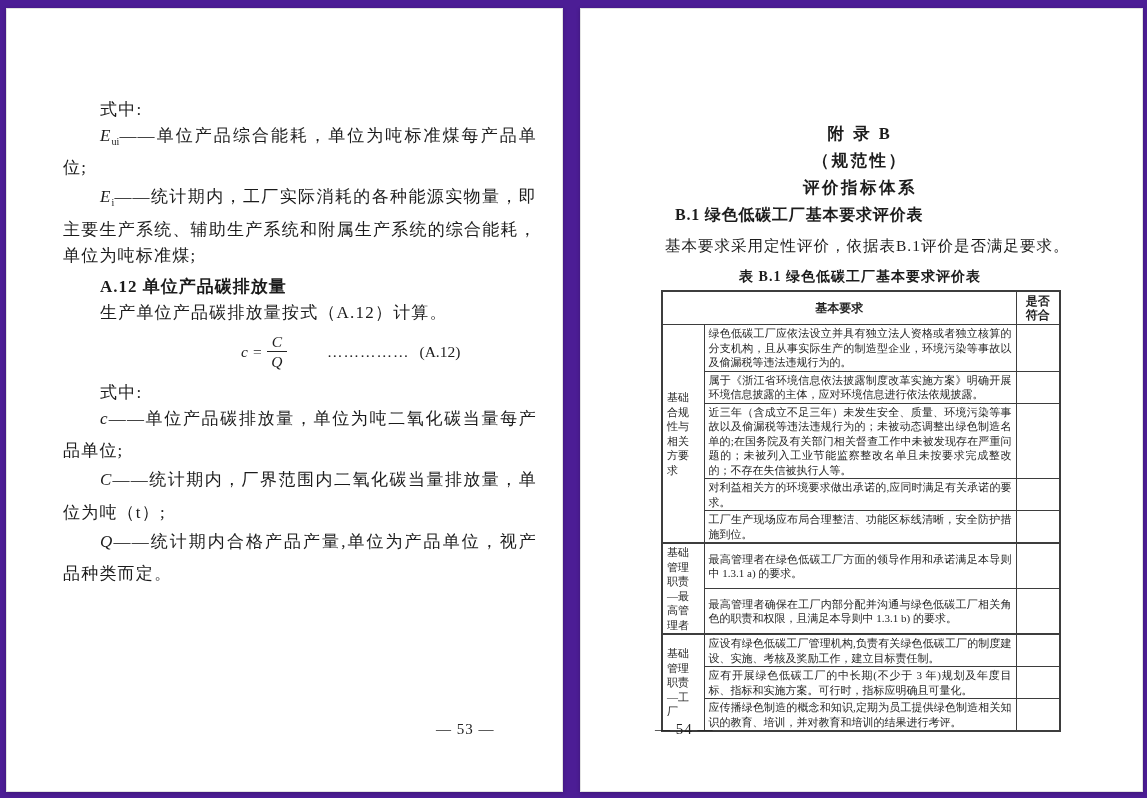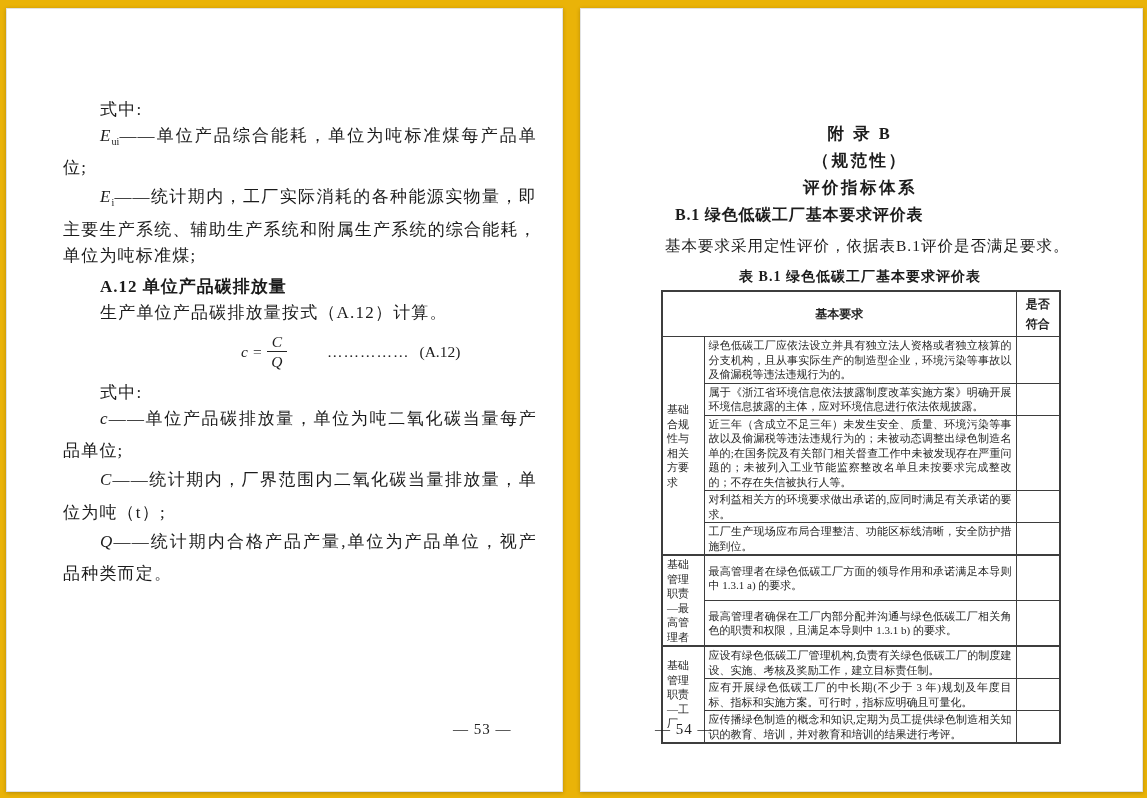--- a/index.html
+++ b/index.html
@@ -3,21 +3,21 @@
 <meta charset="utf-8">
 <style>
   html, body { margin:0; padding:0; }
   body {
     width:1147px; height:798px;
     font-family:"Liberation Serif","DejaVu Serif",serif;
     color:#1c1c1c;
   }
   .canvas {
     position:relative; width:1147px; height:798px;
-    background:#eab308; overflow:hidden;
+    background:#4c1d95; overflow:hidden;
   }
   .page {
     position:absolute; top:8px; height:784px; background:#ffffff;
     border:1px solid #e2e2e2; box-shadow:0 1px 4px rgba(0,0,0,0.22);
     box-sizing:border-box;
   }
   .page-left  { left:6px;   width:557px; }
   .page-right { left:580px; width:563px; }
 
   
@@ -40,21 +40,21 @@
   .frac { display:inline-flex; flex-direction:column; text-align:center; }
   .frac .num { display:block; border-bottom:1px solid #222; padding:0 5px; line-height:19px; }
   .frac .den { display:block; line-height:19px; }
   .f-dots  { margin-left:40px; letter-spacing:1px; color:#222; }
   .f-label { margin-left:10px; }
 
   .pagenum {
     position:absolute; top:712px; margin:0; font-size:15px;
     letter-spacing:1px; color:#222; white-space:nowrap;
   }
-  .page-left  .pagenum { left:446px; }
+  .page-left  .pagenum { left:429px; }
   .page-right .pagenum { left:74px; }
 
   
   .content-right { position:absolute; left:80px; top:111px; width:398px; }
   .rtitle {
     margin:0; line-height:27px; text-align:center; font-weight:bold;
     font-size:16.5px; letter-spacing:2.5px;
   }
   .rheading {
     margin:0; line-height:27px; font-weight:bold; font-size:16px;
@@ -72,21 +72,21 @@
   table.eval {
     border-collapse:collapse; width:398px; table-layout:fixed;
     border:2px solid #3d3d3d;
   }
   table.eval th, table.eval td {
     border:1px solid #3d3d3d; font-size:11px; line-height:14.5px;
     padding:1px 4px; color:#1f1f1f; box-sizing:border-box;
     vertical-align:middle;
   }
   table.eval th { font-size:12px; font-weight:bold; text-align:center; padding:2px; }
-  .wrap2 { display:block; width:26px; margin:0 auto; text-align:center; line-height:20px; }
+  .wrap2 { display:block; width:26px; margin:0 auto; text-align:center; line-height:14px; }
   td.cat { padding:2px 3px; text-align:left; }
   td.req { text-align:justify; text-justify:inter-ideograph; }
   td.comp { }
   tr.group-start td { border-top-width:2px; }
 </style>
 </head>
 <body>
 
 <div class="canvas">
 

